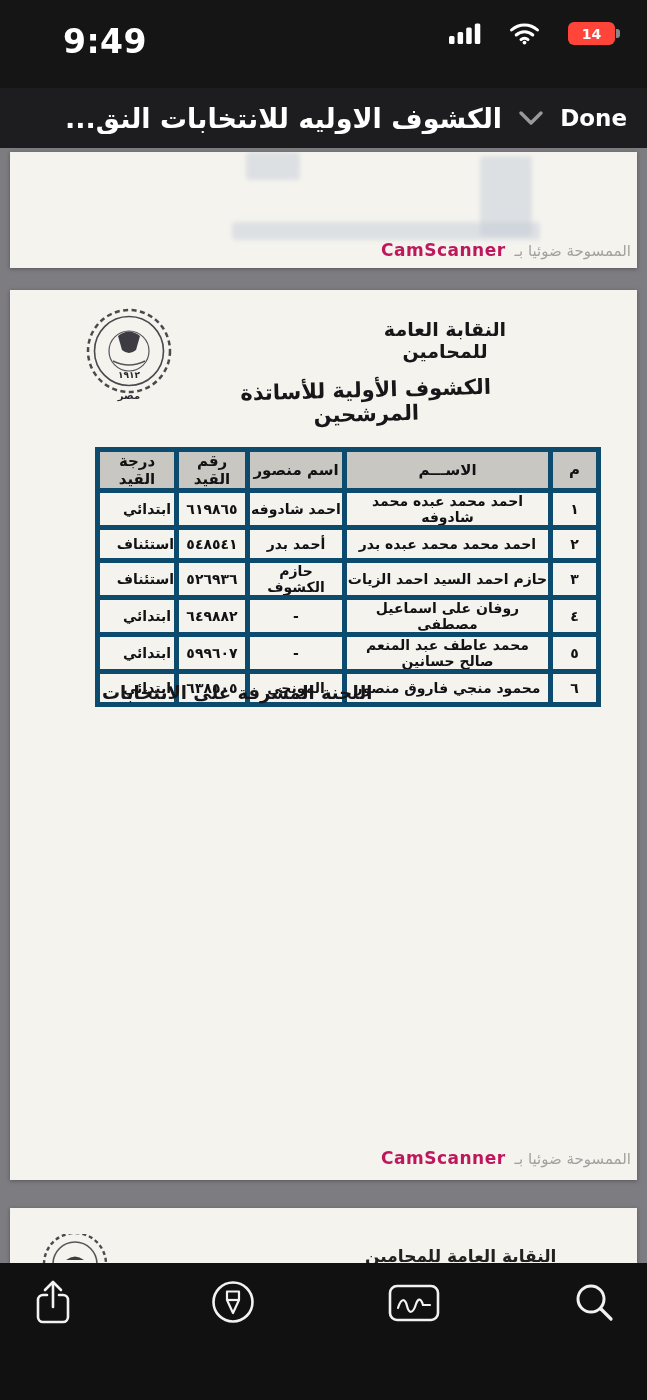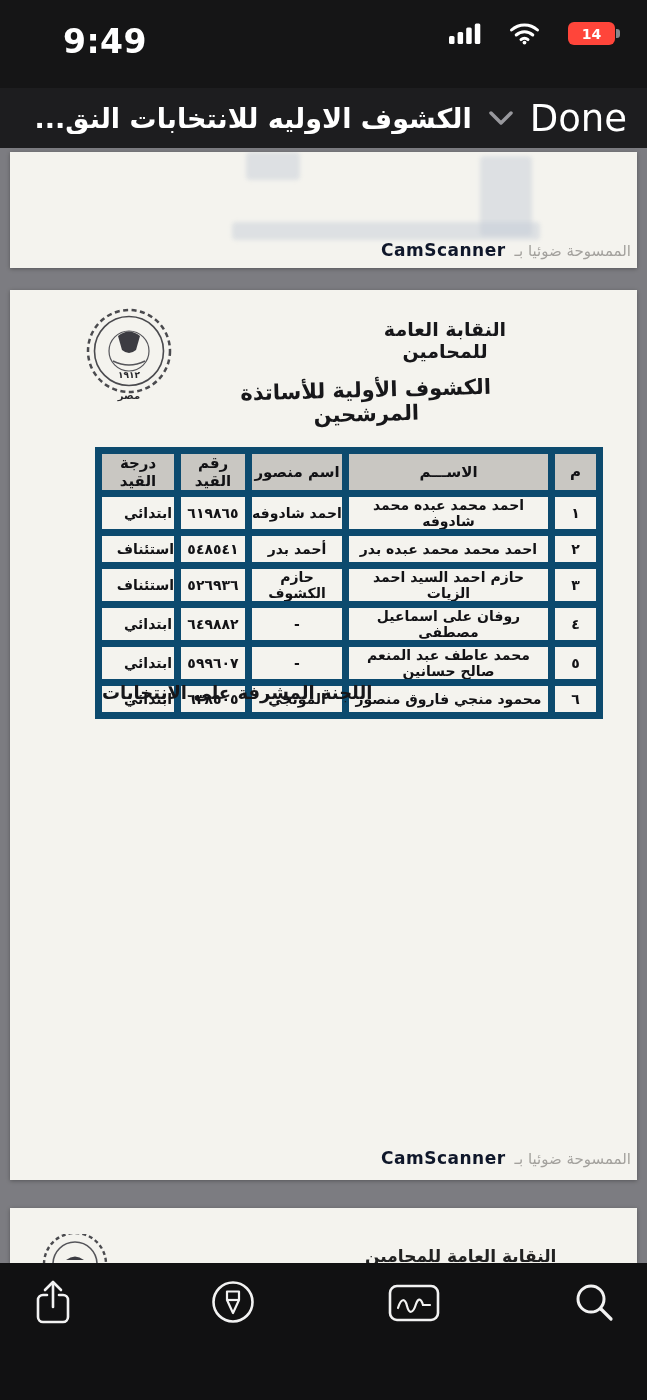--- a/index.html
+++ b/index.html
@@ -29,21 +29,21 @@
   
   .nav-bar{
     position:absolute; top:88px; left:0; width:647px; height:60px;
     background:#1d1d1f; display:flex; align-items:center; padding:0 20px;
   }
   .nav-title{
     flex:1; min-width:0; color:#fff; font-size:27px; font-weight:700;
     white-space:nowrap; overflow:hidden; direction:rtl;
   }
   .chevron-btn{ margin:0 16px; background:none; border:none; display:flex; align-items:center; cursor:pointer;}
-  .done-btn{ background:none; border:none; color:#fff; font-size:37px; font-weight:400;
+  .done-btn{ background:none; border:none; color:#fff; font-size:23px; font-weight:700;
              font-family:inherit; cursor:pointer; }
 
   
   .content{
     position:absolute; top:148px; left:0; width:647px; height:1115px;
     background:#7c7c81; overflow:hidden;
   }
   .page{
     position:absolute; left:10px; width:627px; background:#f4f3ee;
     overflow:hidden; box-shadow:0 1px 4px rgba(0,0,0,.3);
@@ -51,38 +51,38 @@
   .page-top{ top:4px; height:116px; }
   .page-main{ top:142px; height:890px; }
   .page-next{ top:1060px; height:55px; }
 
   .ghost{ position:absolute; background:#c2cad6; opacity:.45; filter:blur(2px); border-radius:4px; }
 
   .watermark{
     position:absolute; right:6px; display:flex; gap:9px; direction:rtl;
     align-items:baseline; color:#a3a19d; font-size:15px;
   }
-  .watermark .brand{ font-size:17px; font-weight:700; color:#0f172a; letter-spacing:.5px; direction:ltr;margin-top:24px;}
+  .watermark .brand{ font-size:17px; font-weight:700; color:#be185d; letter-spacing:.5px; direction:ltr;margin-top:24px;}
   .page-top  .watermark{ bottom:8px; }
   .page-main .watermark{ bottom:12px; }
 
   .logo-seal{ position:absolute; left:74px; top:16px; }
 
   .hdr{ position:absolute; text-align:center; font-weight:700; color:#17171a; direction:rtl; }
   .hdr1{ left:330px; top:28px;  width:210px; font-size:19px; }
   .hdr2{ left:312px; top:58px;  width:224px; font-size:19px; text-decoration:underline; }
   .hdr3{ left:214px; top:88px;  width:284px; font-size:21px; transform:rotate(-1.5deg); }
   .hdr4{ left:168px; top:121px; width:424px; font-size:16.5px; }
 
   .doc-table{
     position:absolute; left:85px; top:157px; width:501px;
     border-collapse:collapse; direction:rtl; table-layout:fixed;
   }
   .doc-table th,.doc-table td{
-    border:7px solid #0c4a6e; text-align:center; vertical-align:middle;
+    border:5px solid #0c4a6e; text-align:center; vertical-align:middle;
     color:#121215; font-weight:700; overflow:hidden;
   }
   .doc-table th{ background:#c9c7c2; height:30px; font-size:15px; }
   .doc-table td{ height:33px; font-size:14px; }
   .col-num{width:48px;} .col-name{width:206px;} .col-alias{width:97px;}
   .col-reg{width:71px;} .col-deg{width:79px;}
   .deg-cell{ font-size:15px;padding-left:20px; }
 
   .footer-note{
     position:absolute; left:92px; top:392px; font-size:18px; font-weight:700;

